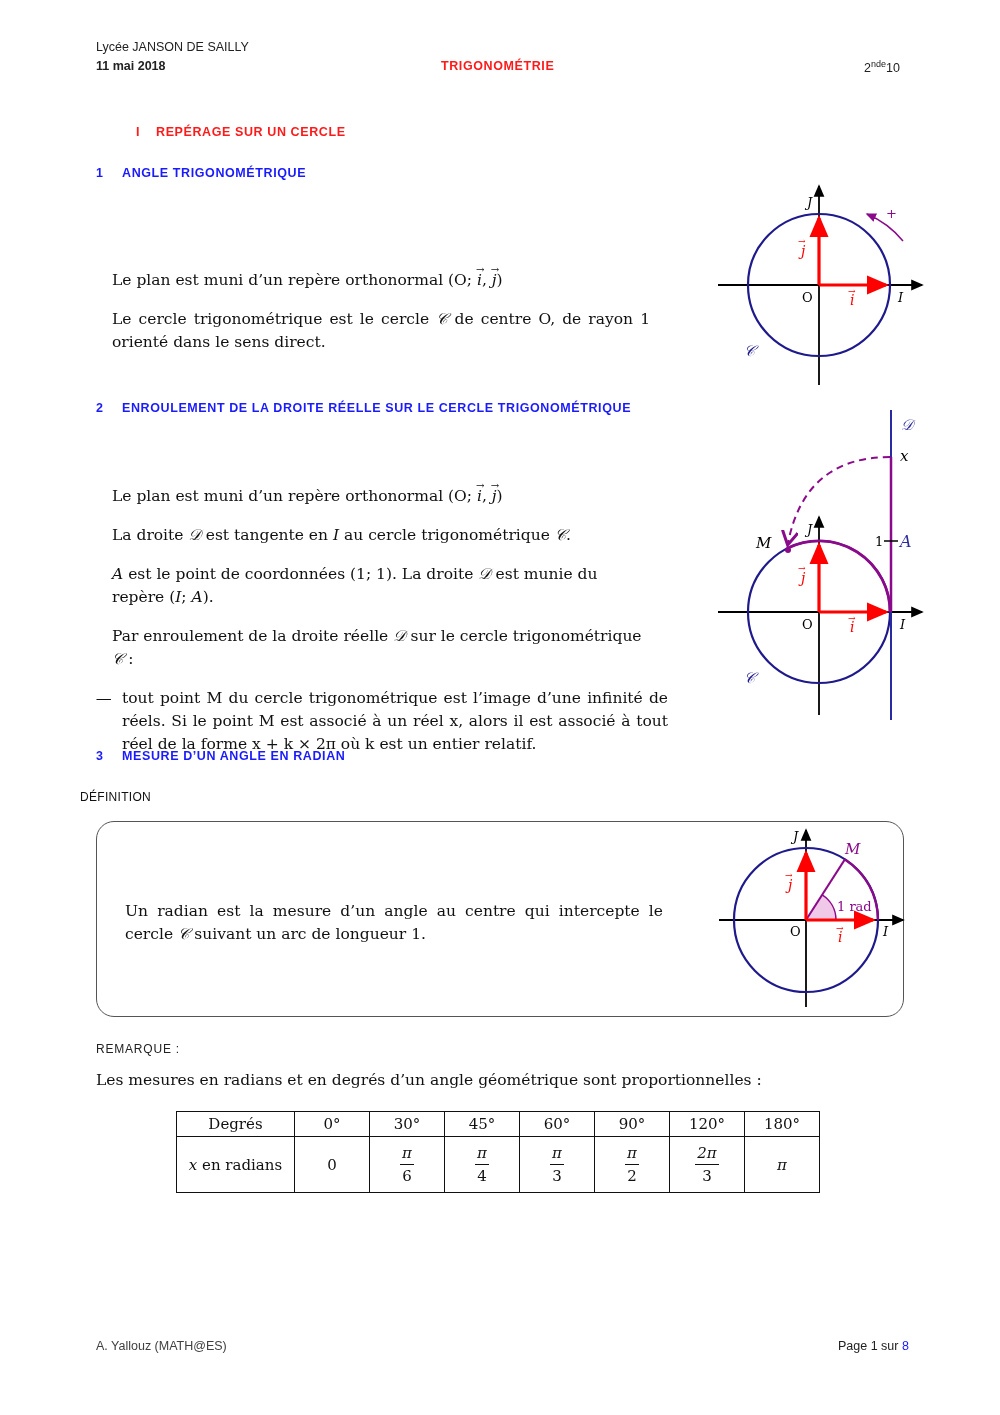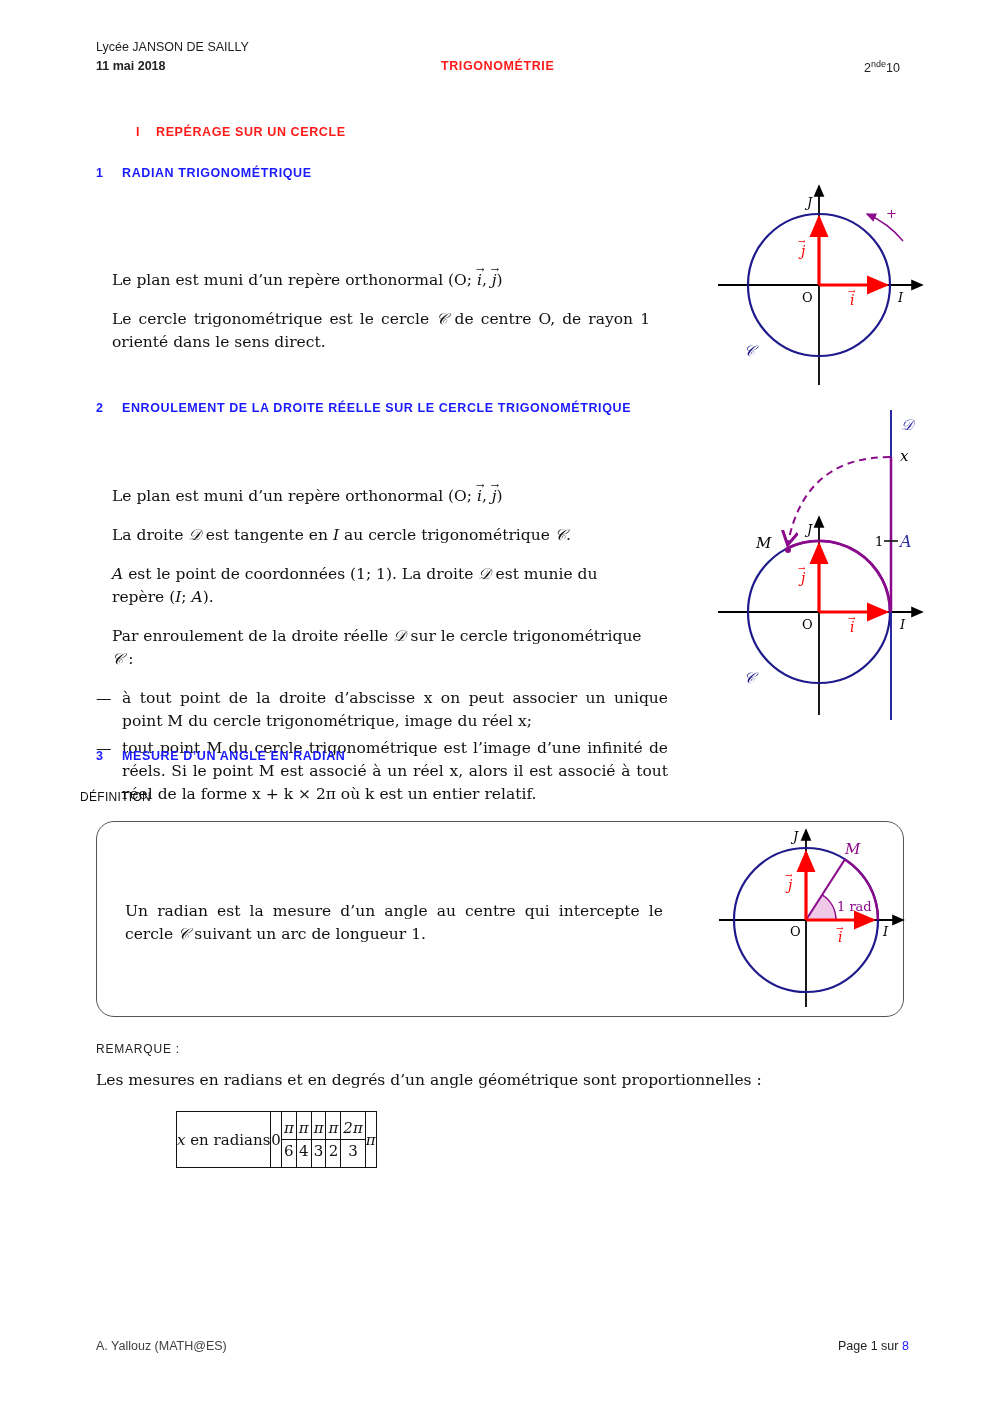--- a/index.html
+++ b/index.html
@@ -36,21 +36,21 @@
 <div class="abs hdr" style="left:96px; top:40px;">Lycée JANSON DE SAILLY</div>
 <div class="abs hdr" style="left:96px; top:59px;font-weight:bold;">11 mai 2018</div>
 <div class="abs hdr red" style="left:441px; top:59px; font-weight:bold; letter-spacing:0.6px;">TRIGONOMÉTRIE</div>
 <div class="abs hdr" style="left:864px; top:59px;"><span>2</span><sup style="font-size:9px;">nde</sup><span>10</span></div>
 
 <div class="abs h-title red" style="left:96px; top:125px;padding-left:40px;">
   <span style="display:inline-block; width:20px;">I</span><span>REPÉRAGE SUR UN CERCLE</span>
 </div>
 
 <div class="abs h-title blue" style="left:96px; top:166px;">
-  <span style="display:inline-block; width:26px;">1</span><span>RADIAN TRIGONOMÉTRIQUE</span>
+  <span style="display:inline-block; width:26px;">1</span><span>ANGLE TRIGONOMÉTRIQUE</span>
 </div>
 
 <div class="abs body-text justify" style="left:96px; top:253px; width:570px;">
   <p><span>Le plan est muni d’un repère orthonormal </span>(O; <span class="vec">i</span>, <span class="vec">j</span>)</p>
   <p><span>Le cercle trigonométrique est le cercle </span><span class="script">𝒞</span><span> de centre O, de rayon 1 orienté dans le sens direct.</span></p>
 </div>
 
 <svg class="abs" style="left:710px; top:180px;" width="220" height="210">
   <defs>
     <marker id="arrBlk" markerWidth="8" markerHeight="8" refX="6" refY="4" orient="auto">
@@ -82,21 +82,21 @@
 
 <div class="abs h-title blue" style="left:96px; top:401px;">
   <span style="display:inline-block; width:26px;">2</span><span>ENROULEMENT DE LA DROITE RÉELLE SUR LE CERCLE TRIGONOMÉTRIQUE</span>
 </div>
 
 <div class="abs body-text" style="left:96px; top:469px; width:572px;">
   <p><span>Le plan est muni d’un repère orthonormal </span>(O; <span class="vec">i</span>, <span class="vec">j</span>)</p>
   <p><span>La droite </span><span class="script">𝒟</span><span> est tangente en </span><span class="it">I</span><span> au cercle trigonométrique </span><span class="script">𝒞</span><span>.</span></p>
   <p><span class="it">A</span><span> est le point de coordonnées (1; 1). La droite </span><span class="script">𝒟</span><span> est munie du repère (</span><span class="it">I</span><span>; </span><span class="it">A</span><span>).</span></p>
   <p><span>Par enroulement de la droite réelle </span><span class="script">𝒟</span><span> sur le cercle trigonométrique </span><span class="script">𝒞</span><span> :</span></p>
-  <div class="list-item justify"><span class="dash">—</span><span>à tout point de la droite d’abscisse x on peut associer un unique point M du cercle trigonométrique, image du réel x;</span></div>
+  <div class="list-item justify"><span class="dash">—</span></div>
   <div class="list-item justify"><span class="dash">—</span><span>tout point M du cercle trigonométrique est l’image d’une infinité de réels. Si le point M est associé à un réel x, alors il est associé à tout réel de la forme x + k × 2π où k est un entier relatif.</span></div>
 </div>
 
 <svg class="abs" style="left:710px; top:405px;" width="220" height="320">
   <defs>
     <marker id="arrBlk2" markerWidth="8" markerHeight="8" refX="6" refY="4" orient="auto">
         <path d="M0,1 L7,4 L0,7 Z" fill="#000"></path>
       </marker>
     <marker id="arrRed2" markerWidth="8" markerHeight="8" refX="6" refY="4" orient="auto">
         <path d="M0,1 L7,4 L0,7 Z" fill="#ff0000"></path>
@@ -168,20 +168,30 @@
   <text x="121" y="106" font-size="9" fill="#ff0000">→</text>
   <text x="73" y="65" font-size="14" font-style="italic" fill="#ff0000">j</text>
   <text x="70" y="53" font-size="9" fill="#ff0000">→</text>
 </svg>
 
 <div class="abs sans" style="left:96px; top:1042px; font-size:12px; letter-spacing:0.8px; color:#222;">REMARQUE :</div>
 <div class="abs body-text" style="left:96px; top:1069px;">Les mesures en radians et en degrés d’un angle géométrique sont proportionnelles :</div>
 
 <table class="conv">
   <tbody>
+      <tr class="r1">
+    <td style="width:117px;">Degrés</td>
+    <td style="width:74px;">0°</td>
+    <td style="width:74px;">30°</td>
+    <td style="width:74px;">45°</td>
+    <td style="width:74px;">60°</td>
+    <td style="width:74px;">90°</td>
+    <td style="width:74px;">120°</td>
+    <td style="width:74px;">180°</td>
+  </tr>
   <tr class="r2">
     <td><span class="it">x</span><span> en radians</span></td>
     <td><span>0</span></td>
     <td><span class="frac">
             <span class="num">π</span>
             <span class="bar"></span>
             <span class="den">6</span>
           </span></td>
     <td><span class="frac">
             <span class="num">π</span>

